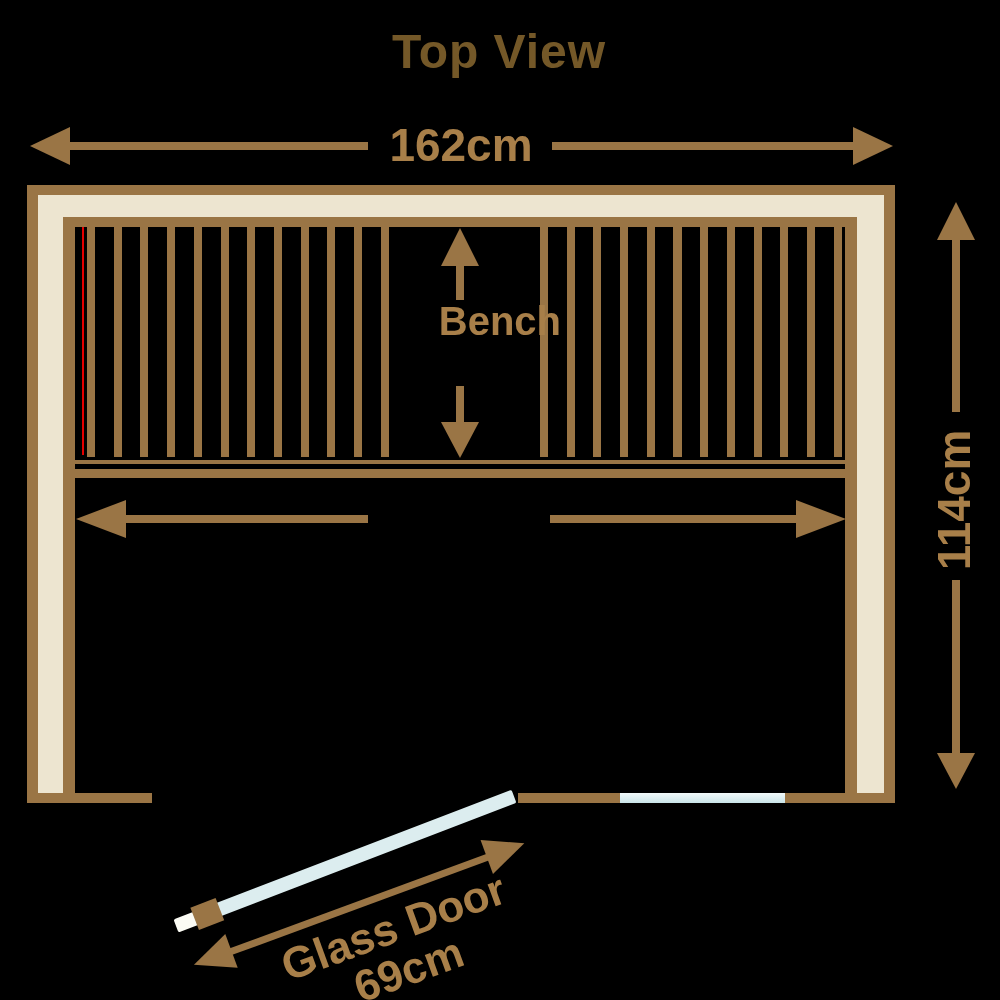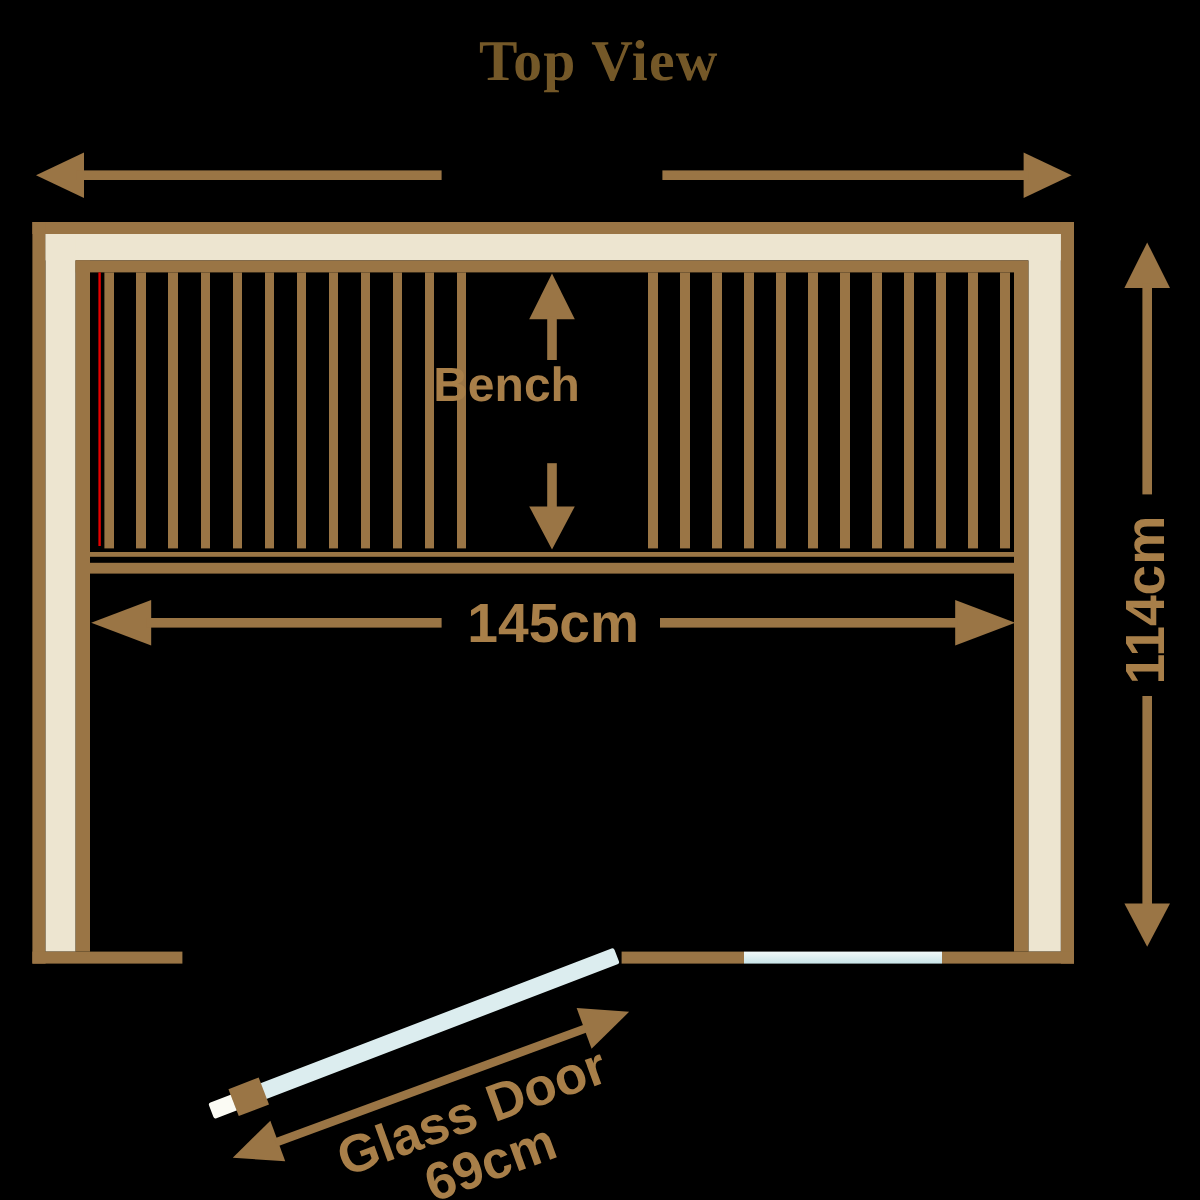--- a/index.html
+++ b/index.html
@@ -12,21 +12,21 @@
     --glass-hi:#F2FAFA;
     --red:#E60000;
   }
   html,body{margin:0;padding:0;background:var(--bg);}
   .stage{position:relative;width:1000px;height:1000px;background:var(--bg);overflow:hidden;
          font-family:"Liberation Sans","DejaVu Sans",sans-serif;}
   .abs{position:absolute;}
   .brown{background:var(--brown);}
   .cream{background:var(--cream);}
   .dim-label{color:var(--dimtext);font-weight:bold;font-size:46px;text-align:center;line-height:46px;white-space:nowrap;}
-  .bench-label{color:var(--dimtext);font-weight:bold;font-size:40px;text-align:left;line-height:41px;}
+  .bench-label{color:var(--dimtext);font-weight:bold;font-size:40px;text-align:right;line-height:41px;}
   .title{color:var(--title);font-weight:bold;font-size:48px;text-align:center;line-height:52px;letter-spacing:1px;}
   
   .hd{width:0;height:0;}
   .hd-left {border-top:19px solid transparent;border-bottom:19px solid transparent;border-right:40px solid var(--brown);}
   .hd-right{border-top:19px solid transparent;border-bottom:19px solid transparent;border-left:40px solid var(--brown);}
   .hd-left-lg {border-top:19px solid transparent;border-bottom:19px solid transparent;border-right:50px solid var(--brown);}
   .hd-right-lg{border-top:19px solid transparent;border-bottom:19px solid transparent;border-left:50px solid var(--brown);}
   .hd-up  {border-left:19px solid transparent;border-right:19px solid transparent;border-bottom:38px solid var(--brown);}
   .hd-down{border-left:19px solid transparent;border-right:19px solid transparent;border-top:36px solid var(--brown);}
   .shaft-h{height:8px;background:var(--brown);}
@@ -46,26 +46,27 @@
   .door-dim .hd-r{position:absolute;right:-2px;top:-15px;width:0;height:0;
      border-top:18px solid transparent;border-bottom:18px solid transparent;border-left:40px solid var(--brown);}
   .door-label{color:var(--dimtext);font-weight:bold;font-size:44px;line-height:45px;text-align:center;transform:rotate(-20deg);}
   .vlabel{transform:rotate(-90deg);}
 </style>
 </head>
 <body>
 
 <div class="stage">
 
-  <div class="abs title" style="left:299px;top:26px;width:400px;font-family:Liberation Serif, serif;">Top View</div>
+  <div class="abs title" style="left:299px;top:26px;width:400px;">Top View</div>
 
   <div class="abs hd hd-left" style="left:30px;top:127px;"></div>
   <div class="abs hd hd-right" style="left:853px;top:127px;"></div>
   <div class="abs shaft-h" style="left:64px;top:142px;width:304px;"></div>
   <div class="abs shaft-h" style="left:552px;top:142px;width:305px;"></div>
+  <div class="abs dim-label" style="left:341px;top:122px;width:240px;">162cm</div>
 
   <div class="abs brown" style="left:27px;top:185px;width:868px;height:10px;"></div>
   <div class="abs brown" style="left:27px;top:185px;width:11px;height:618px;"></div>
   <div class="abs brown" style="left:884px;top:185px;width:11px;height:618px;"></div>
   <div class="abs cream" style="left:38px;top:195px;width:846px;height:22px;"></div>
   <div class="abs cream" style="left:38px;top:195px;width:25px;height:598px;"></div>
   <div class="abs cream" style="left:857px;top:195px;width:27px;height:598px;"></div>
   <div class="abs brown" style="left:63px;top:217px;width:782px;height:10px;"></div>
   <div class="abs brown" style="left:63px;top:217px;width:12px;height:576px;"></div>
   <div class="abs brown" style="left:845px;top:217px;width:12px;height:576px;"></div>
@@ -86,21 +87,20 @@
   <div class="abs bench-label" style="left:361px;top:301px;width:200px;">
     <div>Bench</div>
   </div>
   <div class="abs shaft-v" style="left:456px;top:386px;height:38px;"></div>
   <div class="abs hd hd-down" style="left:441px;top:422px;"></div>
 
   <div class="abs hd hd-left-lg" style="left:76px;top:500px;"></div>
   <div class="abs hd hd-right-lg" style="left:796px;top:500px;"></div>
   <div class="abs shaft-h" style="left:122px;top:515px;width:246px;"></div>
   <div class="abs shaft-h" style="left:550px;top:515px;width:248px;"></div>
-  <div class="abs dim-label" style="left:341px;top:496px;width:240px;">145cm</div>
 
   <div class="abs hd hd-up" style="left:937px;top:202px;"></div>
   <div class="abs shaft-v" style="left:952px;top:236px;height:176px;"></div>
   <div class="abs dim-label vlabel" style="left:834px;top:477px;width:240px;height:46px;">114cm</div>
   <div class="abs shaft-v" style="left:952px;top:580px;height:175px;"></div>
   <div class="abs hd hd-down" style="left:937px;top:753px;"></div>
 
   <div class="abs door-bar" style="left:176px;top:919px;width:362px;transform:rotate(-21deg);">
     <div class="door-handle"></div>
   </div>

